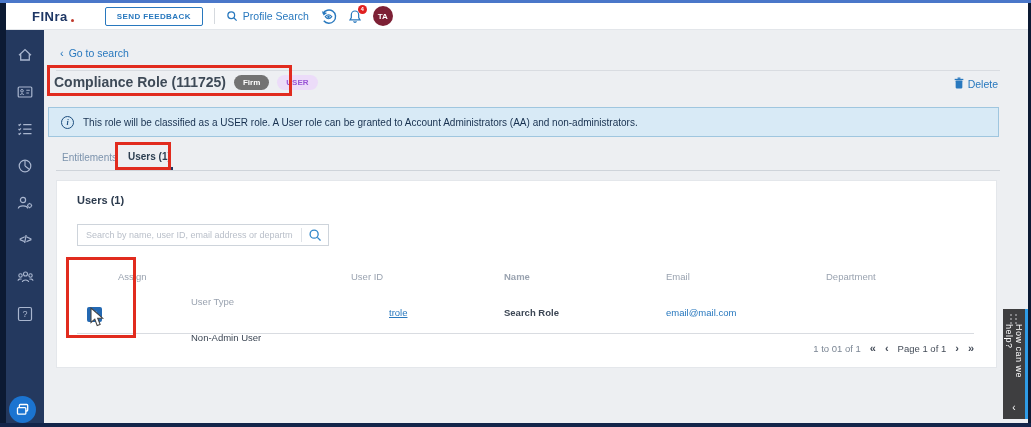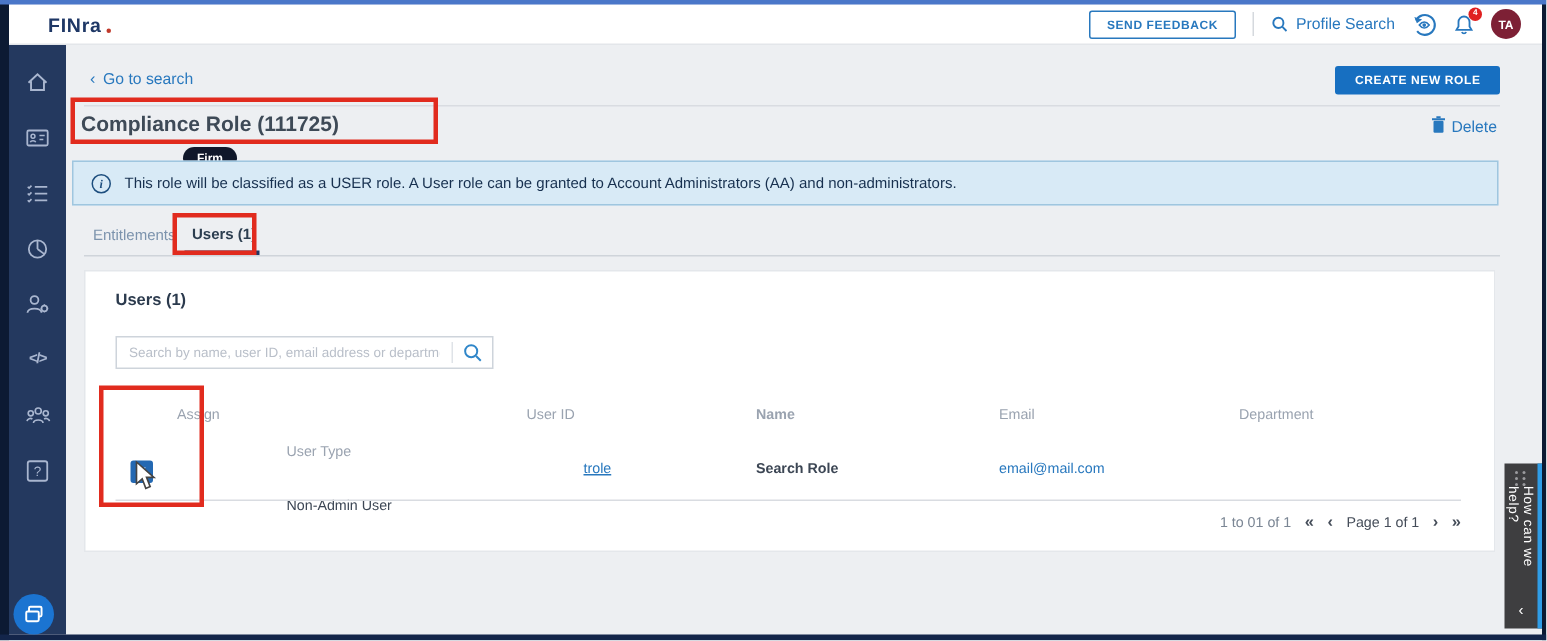--- a/index.html
+++ b/index.html
@@ -8,21 +8,21 @@
 
   
   .frame-left  { position:absolute; left:0; top:0; width:6px; height:100%; background:#0c1a33; z-index:5;}
   .frame-right { position:absolute; right:0; top:0; width:3px; height:100%; background:#0c1a33; z-index:5;}
   .frame-bottom{ position:absolute; left:0; bottom:0; width:100%; height:4px; background:#13254a; z-index:6;}
   .frame-top   { position:absolute; left:0; top:0; width:100%; height:3px; background:#4a77c9; z-index:7;}
 
   
   .topbar { position:absolute; left:6px; top:3px; right:3px; height:27px; background:#fff;
             border-bottom:1px solid #e3e6ea; display:flex; align-items:center;
-            justify-content:space-between; padding:0 14px 0 26px; z-index:4;}
+            padding:0 14px 0 26px; z-index:4;gap:31px;}
   .logo { font-size:13px; font-weight:bold; color:#1e3765; letter-spacing:.5px; display:flex; align-items:flex-end; gap:3px;}
   .logo-dot { width:3px; height:3px; background:#c0392b; border-radius:50%; margin-bottom:2px;}
   .topbar-right { display:flex; align-items:center; gap:11px; }
   .send-feedback { border:1px solid #2878be; background:#fff; color:#2878be; font-family:inherit;
             font-size:8px; font-weight:bold; letter-spacing:.4px; padding:4px 11px; border-radius:2px; cursor:pointer;}
   .vdiv { width:1px; height:16px; background:#d5d9de; }
   .profile-search { display:flex; align-items:center; gap:5px; color:#2878be; font-size:10.5px; cursor:pointer;}
   .icon-btn { display:flex; align-items:center; cursor:pointer; position:relative; }
   .badge { position:absolute; top:-4px; right:-5px; min-width:9px; height:9px; background:#e02020;
            color:#fff; font-size:5.5px; font-weight:bold; border-radius:5px;
@@ -43,24 +43,24 @@
   
   .content { position:absolute; left:44px; top:30px; right:3px; bottom:4px; background:#edeff2; }
   .back-link { position:absolute; left:16px; top:17px; color:#2878be; font-size:10.5px;
                display:flex; gap:5px; align-items:center; cursor:pointer; text-decoration:none;}
   .back-chev { font-size:11px; }
   .create-btn { position:absolute; right:28px; top:14px; height:19px; background:#176fc1; color:#fff;
                 border:none; font-family:inherit; font-size:8px; font-weight:bold; letter-spacing:.4px;
                 padding:0 13px; border-radius:2px; cursor:pointer;}
   .hr1 { position:absolute; left:12px; right:28px; top:40px; height:1px; background:#d9dce1; }
 
-  .title-row { position:absolute; left:10px; top:44px; display:flex; align-items:center; gap:8px;flex-direction:column; }
+  .title-row { position:absolute; left:10px; top:44px; display:flex; align-items:center; gap:8px; }
   .page-title { font-size:14px; font-weight:600; color:#3e4a57; }
   .pill { font-size:8px; font-weight:bold; padding:3px 9px; border-radius:9px; }
-  .pill-firm { background:#0f172a; color:#fff; }
+  .pill-firm { background:#737373; color:#fff; }
   .pill-user { background:#ecdcf9; color:#9a55d6; }
   .delete-link { position:absolute; right:30px; top:47px; color:#2878be; font-size:10.5px;
                  display:flex; align-items:center; gap:4px; cursor:pointer;}
 
   .info-banner { position:absolute; left:4px; right:29px; top:77px; height:30px; background:#d8eaf6;
                  border:1px solid #9fc6df; display:flex; align-items:center; gap:9px; padding:0 12px;}
   .info-ic { width:13px; height:13px; border-radius:50%; border:1.4px solid #1d4e7e; color:#1d4e7e;
              font-size:8px; font-style:italic; font-family:"Liberation Serif", serif; font-weight:bold;
              display:flex; align-items:center; justify-content:center; flex:0 0 auto;}
   .info-text { font-size:10px; color:#17304f; }
@@ -218,21 +218,20 @@
         <rect x="3.6" y="1.6" width="9" height="7" rx="1" fill="none" stroke="#fff" stroke-width="1.4"></rect>
         <rect x="1.6" y="5" width="9" height="7" rx="1" fill="#1b74d1" stroke="#fff" stroke-width="1.4"></rect>
       </svg>
   </div>
 
   <main class="content">
     <a class="back-link">
       <span class="back-chev">‹</span>
       <span>Go to search</span>
     </a>
-    <button class="create-btn">CREATE NEW ROLE</button>
     <div class="hr1"></div>
 
     <div class="title-row">
       <h1 class="page-title">Compliance Role (111725)</h1>
       <span class="pill pill-firm">Firm</span>
       <span class="pill pill-user">USER</span>
     </div>
     <div class="delete-link">
       <span>
         <svg width="10" height="12" viewBox="0 0 12 14">

